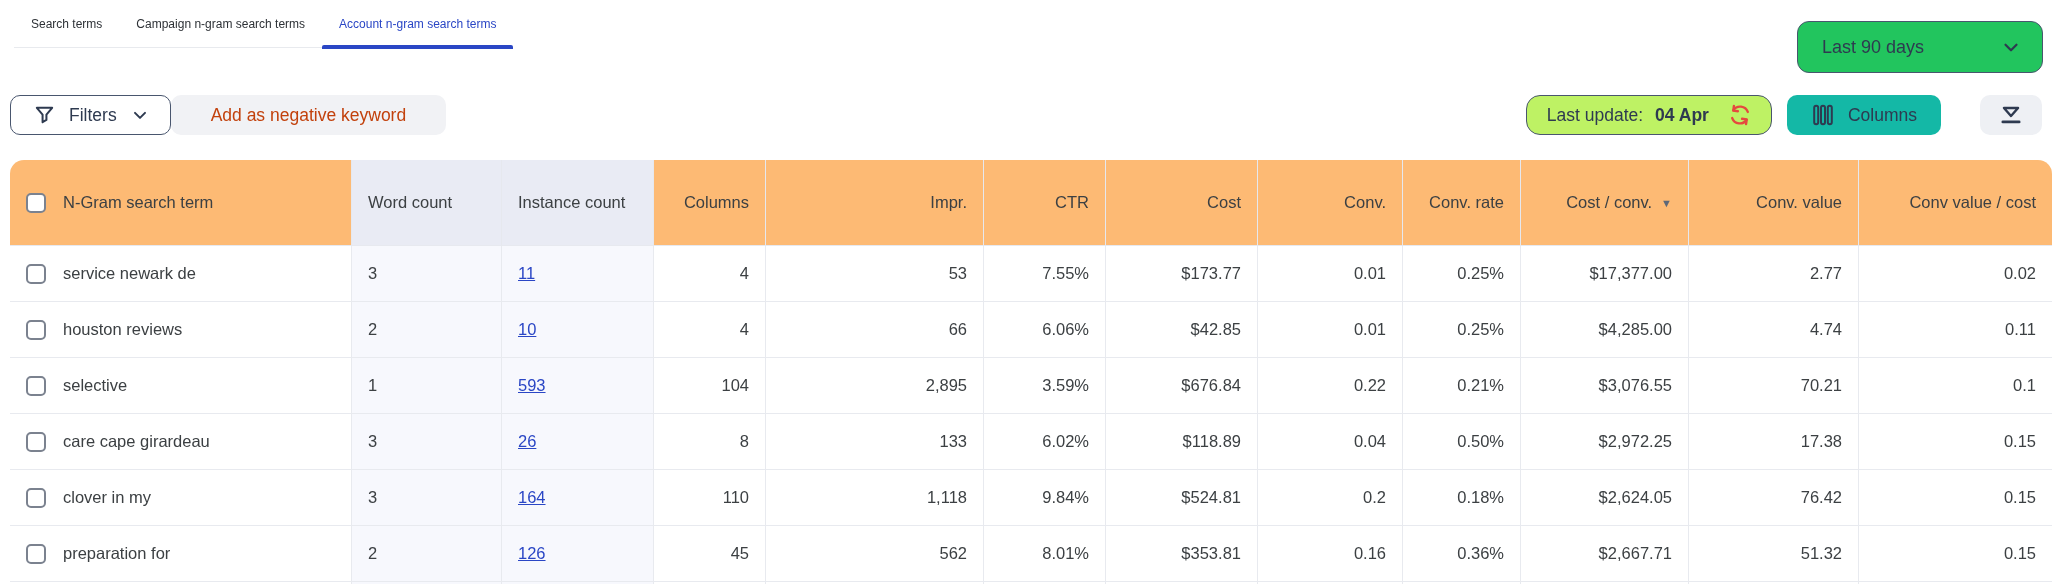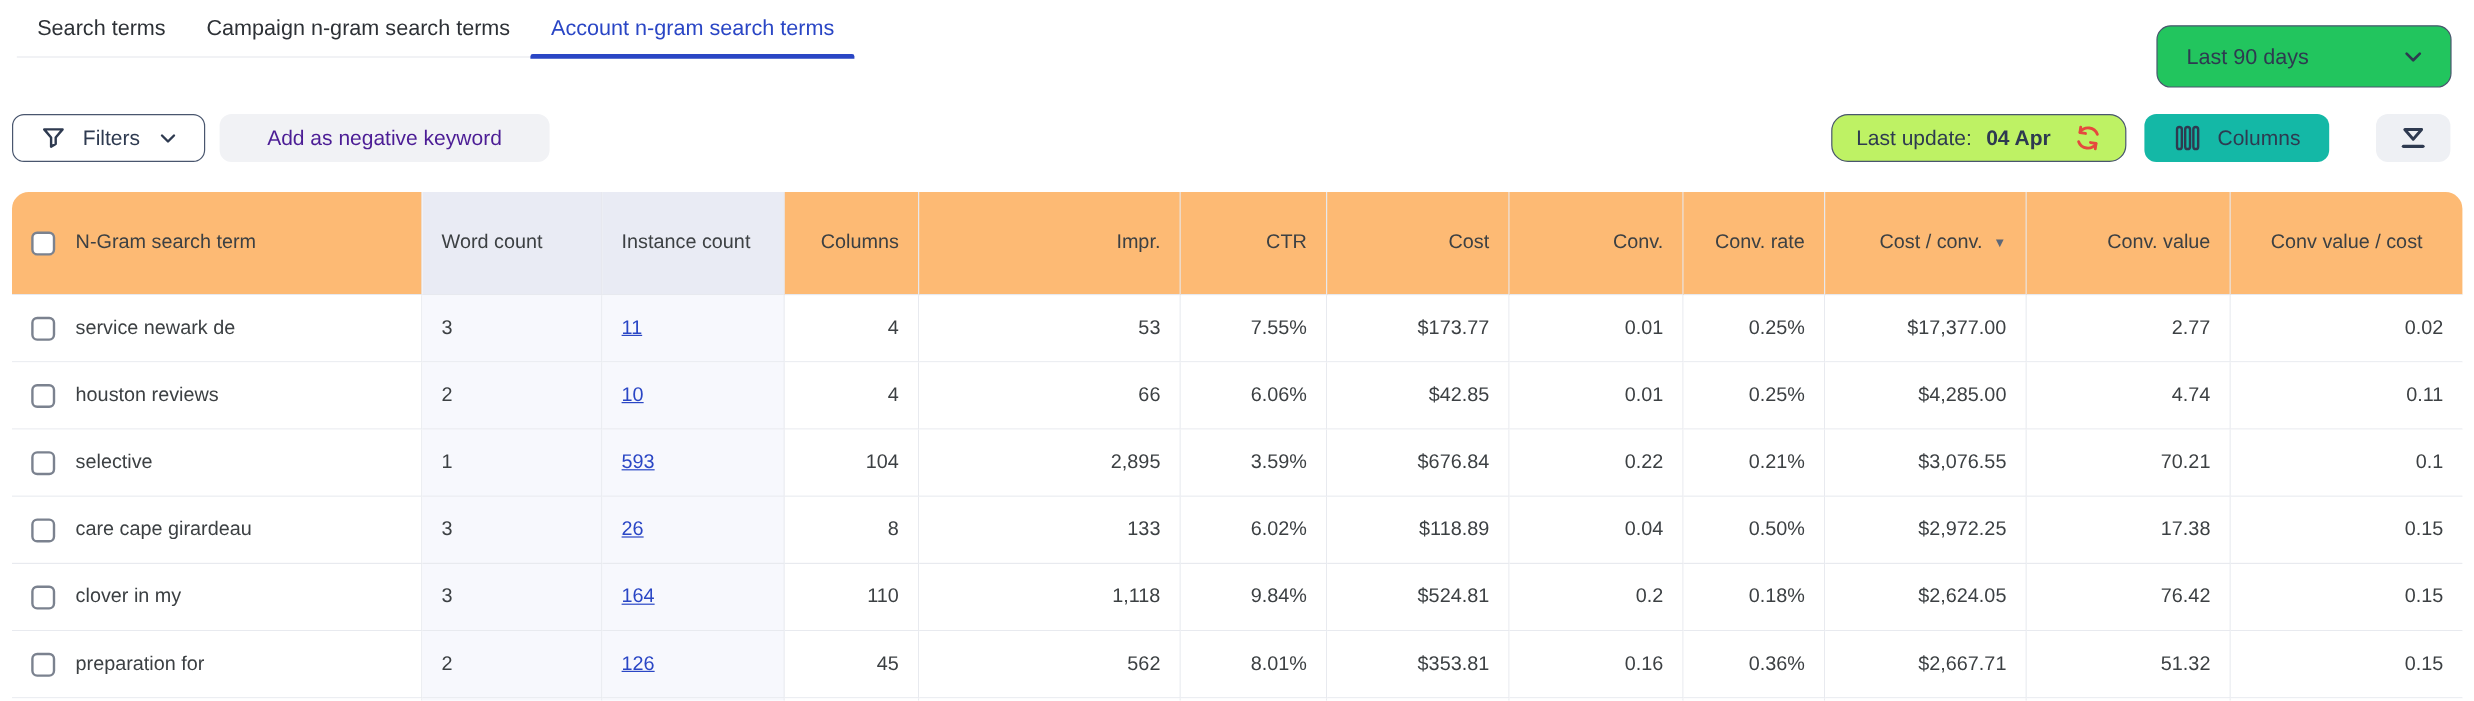--- a/index.html
+++ b/index.html
@@ -6,60 +6,60 @@
   html,body { background:#fff; }
   .page {
     position:relative; width:2062px; height:584px; overflow:hidden;
     font-family:"Liberation Sans", sans-serif; color:#3c4043; background:#fff;
   }
 
   
   .tabs-row { position:absolute; top:0; left:14px; display:inline-flex; border-bottom:1px solid #e8eaee; }
   .tab {
     position:relative; height:47px; display:flex; align-items:center;
-    padding:0 17px; font-size:18px; font-weight:500; color:#2d3136; cursor:pointer; white-space:nowrap;
+    padding:0 17px; font-size:12px; font-weight:500; color:#2d3136; cursor:pointer; white-space:nowrap;
   }
   .tab.active { color:var(--accent); }
   .tab.active::after {
     content:""; position:absolute; left:0; right:0; bottom:-2px; height:4px;
     background:var(--accent); border-radius:2px 2px 0 0;
   }
 
   
   .date-select {
     position:absolute; top:21px; right:19px; width:246px; height:52px;
     border:1.5px solid #49566e; border-radius:12px; background:#22c55e;
     display:flex; align-items:center; padding:0 20px 0 24px; cursor:pointer;
   }
   .date-select .label { font-size:18px; color:#2e3a50; flex:1; }
 
   
   .toolbar { position:absolute; top:89px; left:10px; right:20px; height:52px; display:flex; align-items:center; }
   .btn { height:40px; display:flex; align-items:center; border-radius:10px; font-size:17.5px; cursor:pointer; white-space:nowrap; }
   .btn-filters { border:1.5px solid #49566e; background:#fff; color:#2e3a50; padding:0 20px 0 22px; gap:13px; }
-  .btn-disabled { background:#f1f2f5; color:#4c1d95; padding:0 40px; margin-left:12px; cursor:default; }
+  .btn-disabled { background:#f1f2f5; color:#c2410c; padding:0 40px; cursor:default; }
   .toolbar .spacer { flex:1; }
   .pill-update { border:1.5px solid #49566e; background:#bef264; color:#2e3a50; border-radius:14px; padding:0 18px 0 20px; gap:6px; }
   .pill-update b { font-weight:700; margin-left:6px; }
   .pill-update .refresh { margin-left:12px; }
   .btn-columns { background:#14b8a6; color:#2e3a50; padding:0 24px; gap:13px; margin-left:15px; }
   .btn-icon { background:#eef0f4; width:62px; justify-content:center; margin-left:39px; }
 
   .icon { display:inline-flex; align-items:center; justify-content:center; }
 
   
   .table-wrap { position:absolute; top:160px; left:10px; right:10px; }
   table { width:100%; border-collapse:separate; border-spacing:0; table-layout:fixed; }
   thead th {
     height:85px; background:#fdba74; font-weight:400; font-size:16.5px; color:#3c4043;
     vertical-align:middle; padding:0 16px; border-right:1px solid #e6e8ee; border-bottom:1px solid #e7e9ef;
   }
   thead th:last-child { border-right:none; }
   thead th:first-child { border-radius:14px 0 0 0; }
-  thead th:last-child  { border-radius:0 14px 0 0;text-align:center; }
+  thead th:last-child  { border-radius:0 14px 0 0; }
   thead th.tinted { background:#e9ebf4; }
   tbody td {
     height:55px; font-size:16.5px; color:#3c4043; background:#fff; vertical-align:middle;
     padding:0 16px; border-right:1px solid #e8eaef; border-bottom:1px solid #e8eaef;
   }
   tbody td:last-child { border-right:none; }
   tbody td.tinted { background:#f7f8fd; }
   .al { text-align:left; } .ar { text-align:right; }
   .first-cell { display:flex; align-items:center; gap:17px; height:55px; }
   thead .first-cell { height:85px; }

